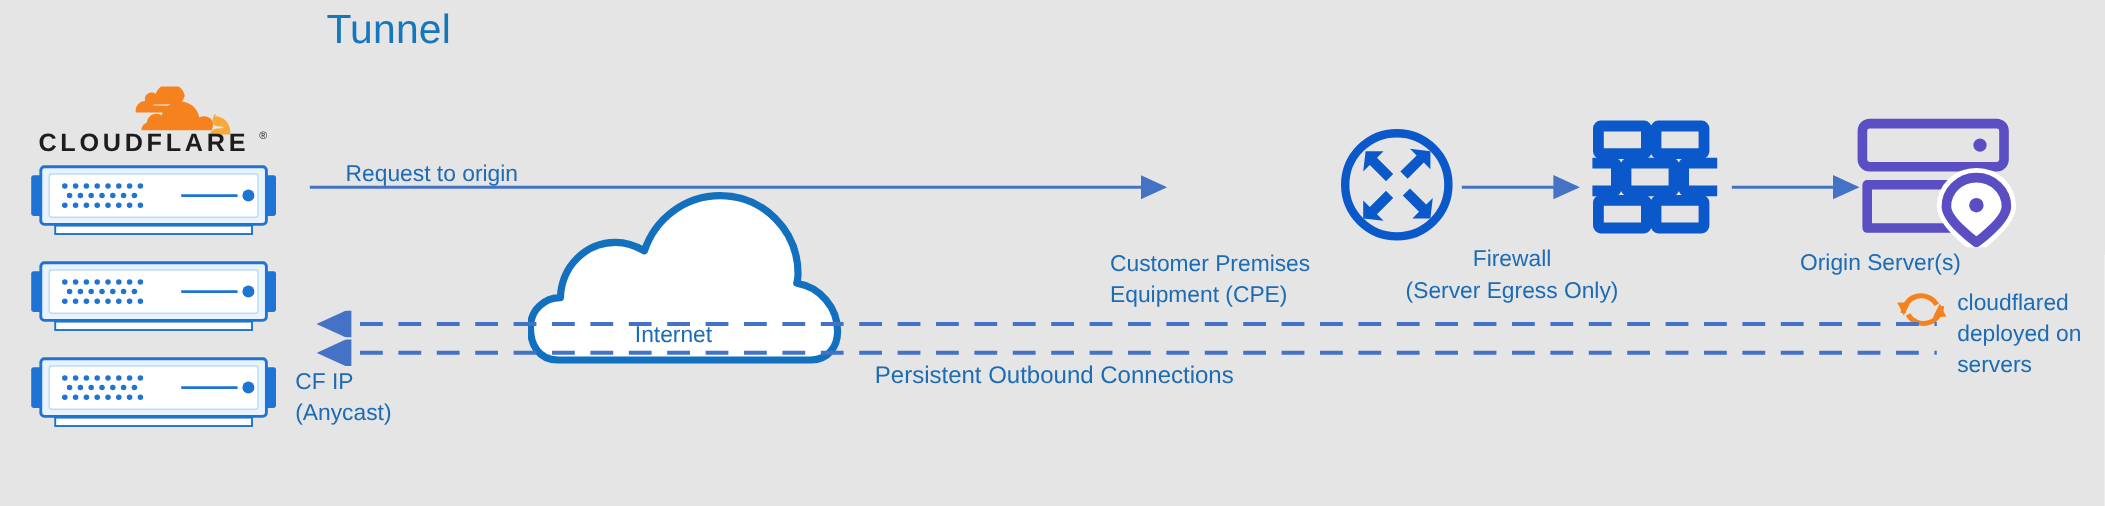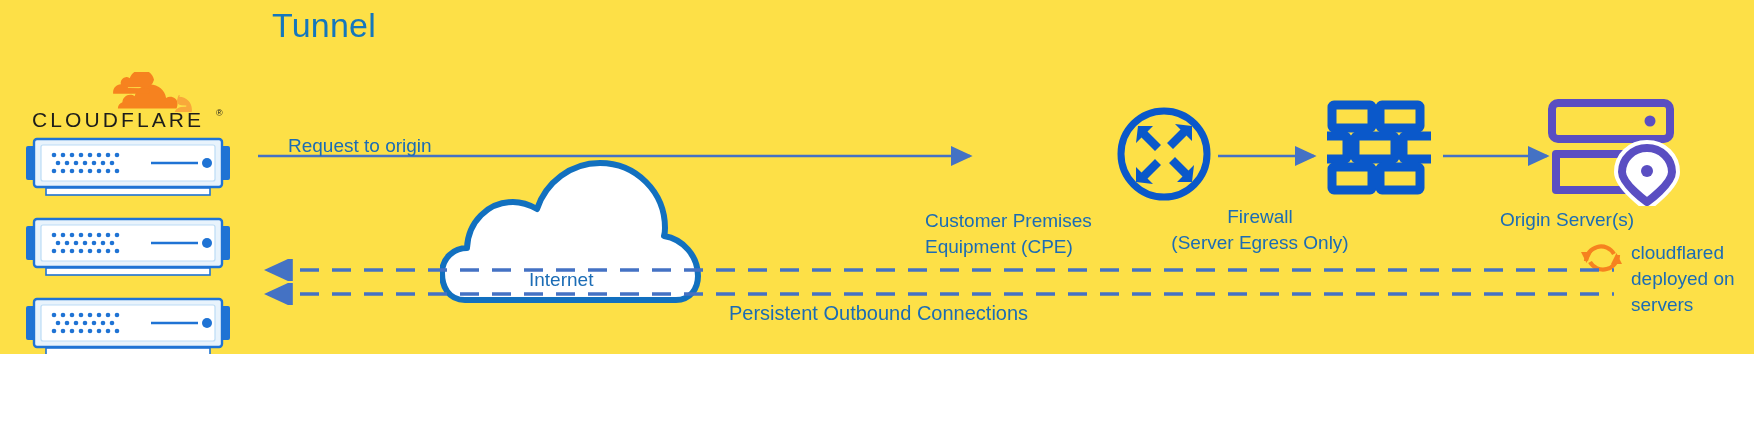--- a/index.html
+++ b/index.html
@@ -6,22 +6,22 @@
     margin: 0;
     padding: 0;
     background: #ffffff;
   }
   body {
     font-family: "Liberation Sans", sans-serif;
   }
   #diagram {
     position: relative;
     width: 1754px;
-    height: 354px;
-    background: #fde047;
+    height: 422px;
+    background: #e5e5e5;
     overflow: hidden;
   }
   .abs { position: absolute; }
 
   
   #title {
     left: 272px;
     top: 6px;
     font-size: 34px;
     color: #1477bd;
@@ -34,21 +34,21 @@
     left: 30px;
     top: 72px;
     width: 200px;
     height: 62px;
   }
   #cf-wordmark {
     position: absolute;
     left: 2px;
     top: 36px;
     font-size: 21px;
-    font-weight: normal;
+    font-weight: bold;
     color: #1d1d1b;
     letter-spacing: 3.1px;
     white-space: nowrap;
   }
   #cf-reg {
     position: absolute;
     left: 186px;
     top: 36px;
     font-size: 9px;
     color: #1d1d1b;
@@ -347,20 +347,24 @@
     </defs>
     <line x1="10" y1="11" x2="1356" y2="11" stroke="#4472c4" stroke-width="3.4" stroke-dasharray="19 13" marker-start="url(#ah-left2)"></line>
   </svg>
 
   <div class="abs label" id="lbl-request">Request to origin</div>
 
   <div class="abs label" id="lbl-internet">Internet</div>
 
   <div class="abs label" id="lbl-persistent">Persistent Outbound Connections</div>
 
+  <div class="abs label" id="lbl-cfip">
+    <div>CF IP</div>
+    <div>(Anycast)</div>
+  </div>
 
   <div class="abs label" id="lbl-cpe">
     <div>Customer Premises</div>
     <div>Equipment (CPE)</div>
   </div>
 
   <div class="abs label" id="lbl-firewall">
     <div>Firewall</div>
     <div>(Server Egress Only)</div>
   </div>

